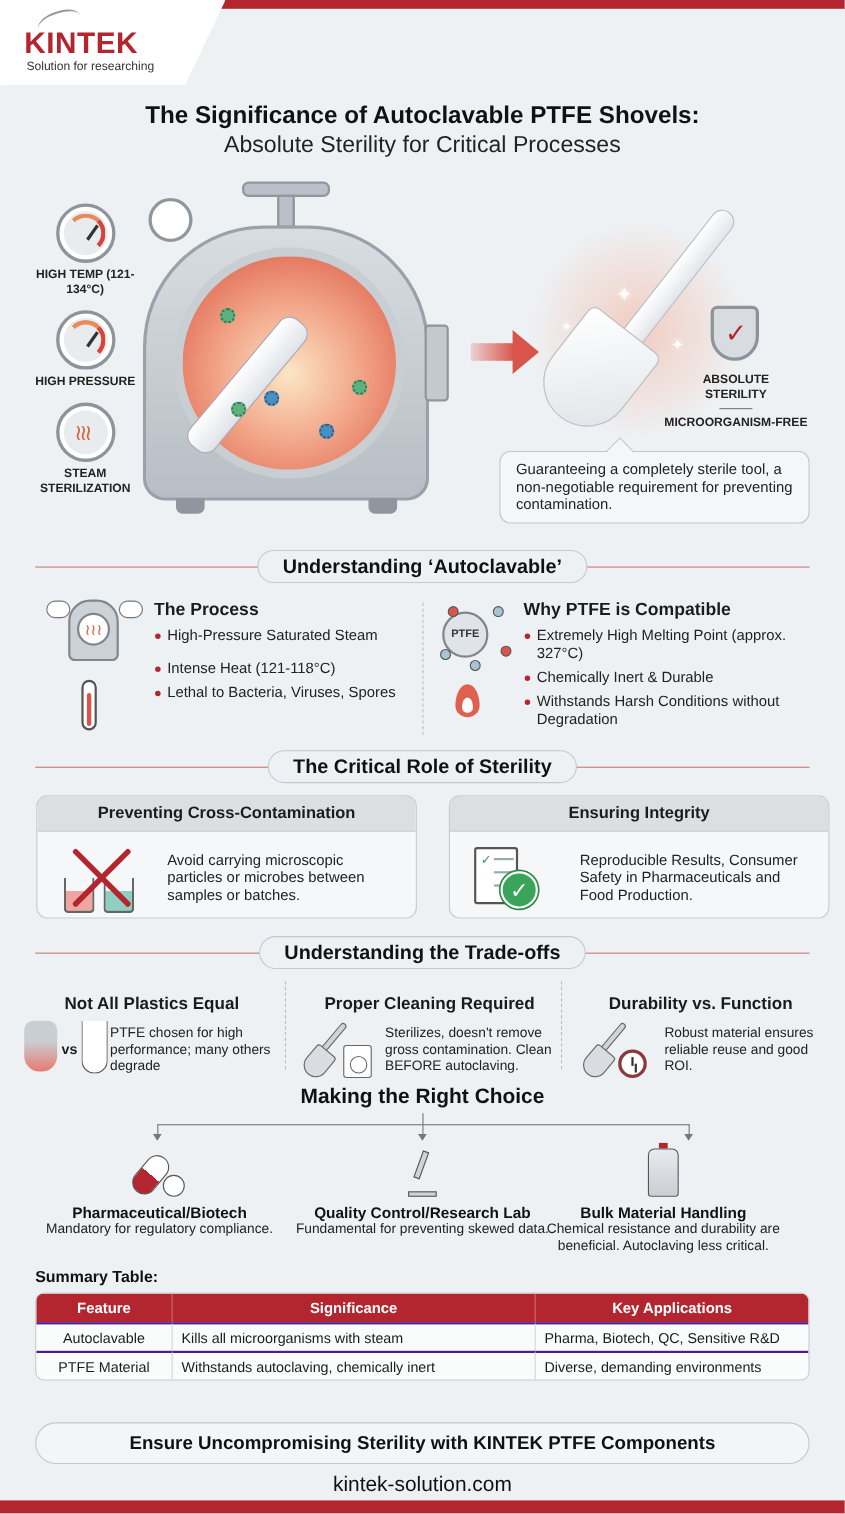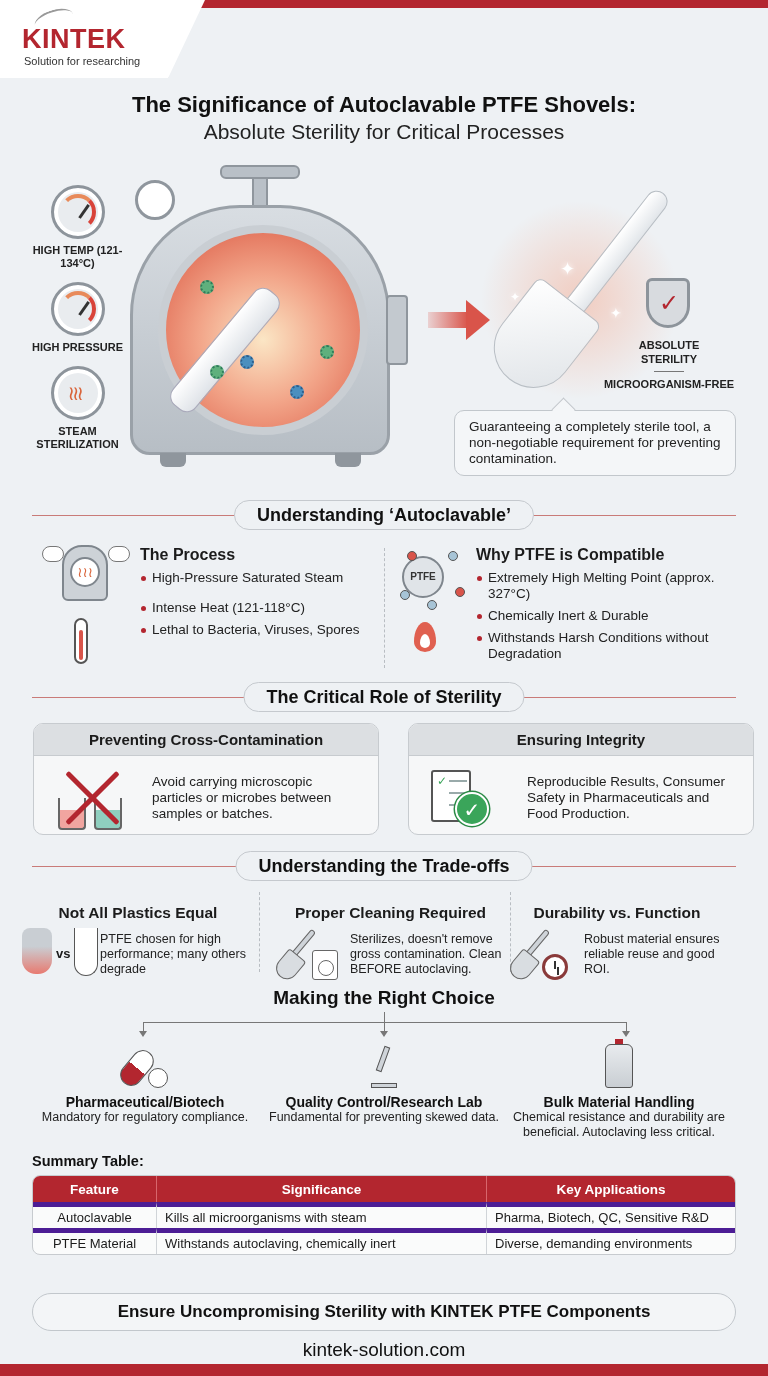--- a/index.html
+++ b/index.html
@@ -139,21 +139,21 @@
   .scope .tube { position: absolute; left: 9px; top: 0; width: 6px; height: 26px; background: #cfd4d9; border: 1.5px solid #555; transform: rotate(20deg); }
   .scope .base { position: absolute; left: 0; bottom: 0; width: 26px; height: 5px; background: #cfd4d9; border: 1.5px solid #555; }
   .jug { position: absolute; left: 101px; top: 2px; width: 28px; height: 44px; background: linear-gradient(#e8ebee, #c9ced3); border: 1.5px solid #555; border-radius: 6px 6px 3px 3px; }
   .jug::before { content: ""; position: absolute; left: 9px; top: -6px; width: 8px; height: 5px; background: #b3262f; }
 
   
   .summary-label { position: absolute; top: 1153px; left: 32px; font-size: 14.5px; font-weight: 700; color: #111; }
   .summary { position: absolute; top: 1175px; left: 32px; width: 704px; border-collapse: separate; border-spacing: 0; border: 1px solid #c7cbcf; border-radius: 8px; overflow: hidden; background: #fafbfb; font-size: 13px; }
   .summary th { background: #b3262f; color: #fff; font-weight: 700; height: 26px; font-size: 13.5px; border-right: 1px solid #d7666c; }
   .summary th:last-child, .summary td:last-child { border-right: none; }
-  .summary td { height: 26px; border-top: 5px solid #4c1d95; border-right: 1px solid #d0d4d8; color: #1b1b1b; padding: 0 8px; }
+  .summary td { height: 26px; border-top: 2px solid #4c1d95; border-right: 1px solid #d0d4d8; color: #1b1b1b; padding: 0 8px; }
   .summary td.c1 { text-align: center; }
   .summary td.c1, .summary th.c1 { width: 124px; }
   .summary th.c2 { width: 330px; }
 
   .cta { position: absolute; top: 1293px; left: 32px; width: 704px; height: 38px; border: 1px solid #c2c7cc; border-radius: 19px; background: #f3f5f7; text-align: center; font-size: 17px; font-weight: 700; line-height: 36px; color: #111; }
   .site { position: absolute; top: 1339px; left: 0; width: 768px; text-align: center; font-size: 19px; color: #111; }
 </style>
 </head>
 <body>
 
@@ -329,21 +329,21 @@
     <div class="trade-icon">
       <div class="trowel-handle" style="left:30px;top:-2px"></div>
       <div class="trowel-blade" style="left:10px;top:24px"></div>
       <div class="washer"></div>
     </div>
     <div class="trade-text">Sterilizes, doesn't remove gross contamination. Clean BEFORE autoclaving.</div>
   </div>
 </div>
 <div class="trade-div" style="left:510px"></div>
 
-<div class="trade-col" style="left:502px;width:230px">
+<div class="trade-col" style="left:522px;width:230px">
   <h4>Durability vs. Function</h4>
   <div class="trade-body">
     <div class="trade-icon">
       <div class="trowel-handle" style="left:30px;top:-2px"></div>
       <div class="trowel-blade" style="left:10px;top:24px"></div>
       <div class="clock"></div>
     </div>
     <div class="trade-text">Robust material ensures reliable reuse and good ROI.</div>
   </div>
 </div>
@@ -368,21 +368,21 @@
 <div class="choice" style="left:269px">
   <div class="ic">
       <div class="scope">
         <div class="tube"></div>
         <div class="base"></div>
       </div>
     </div>
   <h5>Quality Control/Research Lab</h5>
   <p>Fundamental for preventing skewed data.</p>
 </div>
-<div class="choice" style="left:504px">
+<div class="choice" style="left:488px">
   <div class="ic">
       <div class="jug"></div>
     </div>
   <h5>Bulk Material Handling</h5>
   <p>Chemical resistance and durability are beneficial. Autoclaving less critical.</p>
 </div>
 
 <div class="summary-label">Summary Table:</div>
 <table class="summary">
   <thead>

